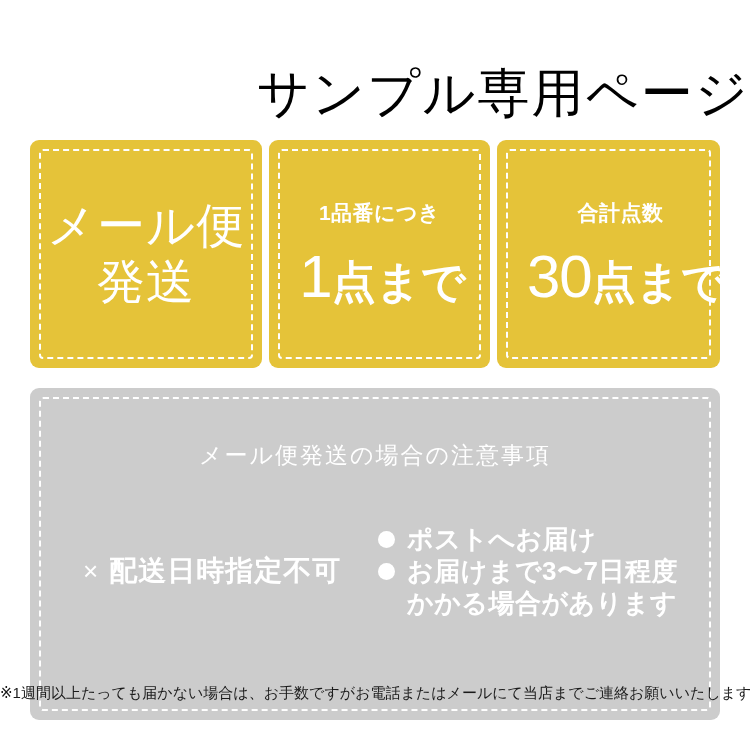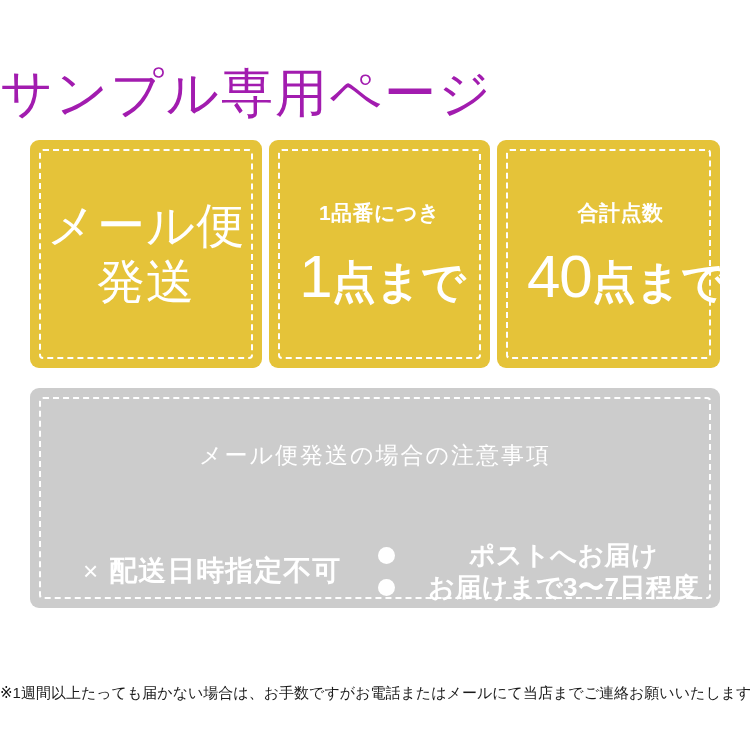--- a/index.html
+++ b/index.html
@@ -22,26 +22,26 @@
     height: 750px;
     box-sizing: border-box;
   }
 
   
   .page-title {
     position: absolute;
     left: 0;
     top: 28px;
     width: 750px;
-    text-align: left;
+    text-align: right;
     font-size: 52px;
     line-height: 60px;
     letter-spacing: 2px;
     font-weight: 400;
-    color: #a21caf;
+    color: #000000;
     white-space: nowrap;
   }
 
   
   .feature-row {
     position: absolute;
     left: 30px;
     top: 140px;
     width: 690px;
     height: 228px;
@@ -115,21 +115,21 @@
     font-weight: 700;
     font-size: 44px;
   }
 
   
   .notice-panel {
     position: absolute;
     left: 30px;
     top: 388px;
     width: 690px;
-    height: 220px;
+    height: 332px;
     background: #cccccc;
     border-radius: 9px;
     box-sizing: border-box;
   }
 
   .notice-heading {
     position: absolute;
     left: 0;
     top: 53px;
     width: 690px;
@@ -186,21 +186,21 @@
   .bullet-dot {
     flex: 0 0 auto;
     width: 17px;
     height: 17px;
     border-radius: 50%;
     background: #ffffff;
     margin-top: 8px;
     margin-right: 12px;
   }
   .bullet-text { flex: 1 1 auto; }
-  .bullet-text .line { display: block; white-space: nowrap; text-align: center; }
+  .bullet-text .line { display: block; white-space: nowrap; }
 
   
   .footer-note {
     position: absolute;
     left: 0;
     top: 683px;
     width: 750px;
     text-align: center;
     font-size: 15px;
     line-height: 20px;
@@ -235,21 +235,21 @@
           <span class="num">1</span><span class="unit">点まで</span>
         </div>
       </div>
     </div>
 
     <div class="feature-box box-3">
       <span class="dashed-frame"></span>
       <div class="box-inner">
         <div class="box-caption">合計点数</div>
         <div class="box-amount">
-          <span class="num">40</span><span class="unit">点まで</span>
+          <span class="num">30</span><span class="unit">点まで</span>
         </div>
       </div>
     </div>
 
   </div>
 
   <div class="notice-panel">
     <span class="dashed-frame"></span>
 
     <div class="notice-heading">メール便発送の場合の注意事項</div>
@@ -266,20 +266,21 @@
           <span class="bullet-dot"></span>
           <span class="bullet-text">
             <span class="line">ポストへお届け</span>
           </span>
         </div>
 
         <div class="bullet-item">
           <span class="bullet-dot"></span>
           <span class="bullet-text">
             <span class="line">お届けまで3〜7日程度</span>
+            <span class="line">かかる場合があります</span>
           </span>
         </div>
 
       </div>
     </div>
   </div>
 
   <div class="footer-note">※1週間以上たっても届かない場合は、お手数ですがお電話またはメールにて当店までご連絡お願いいたします。</div>
 
 </div>

